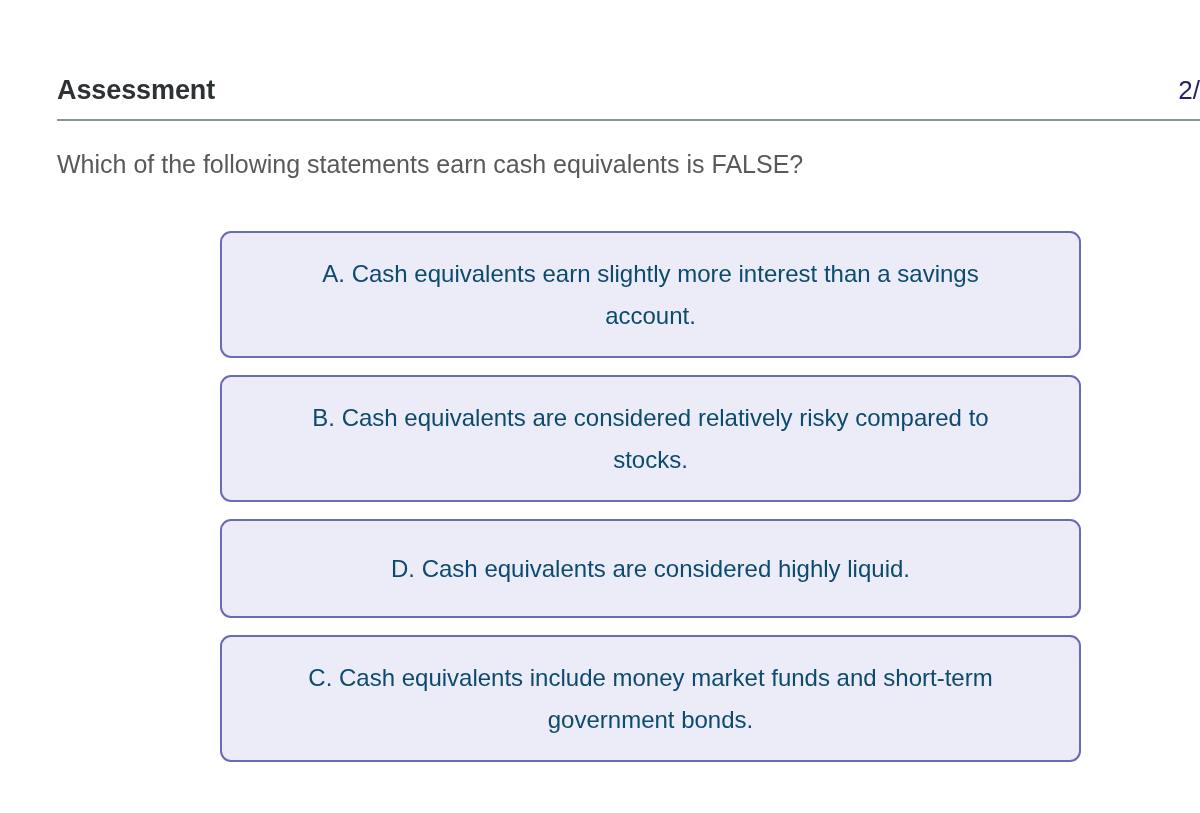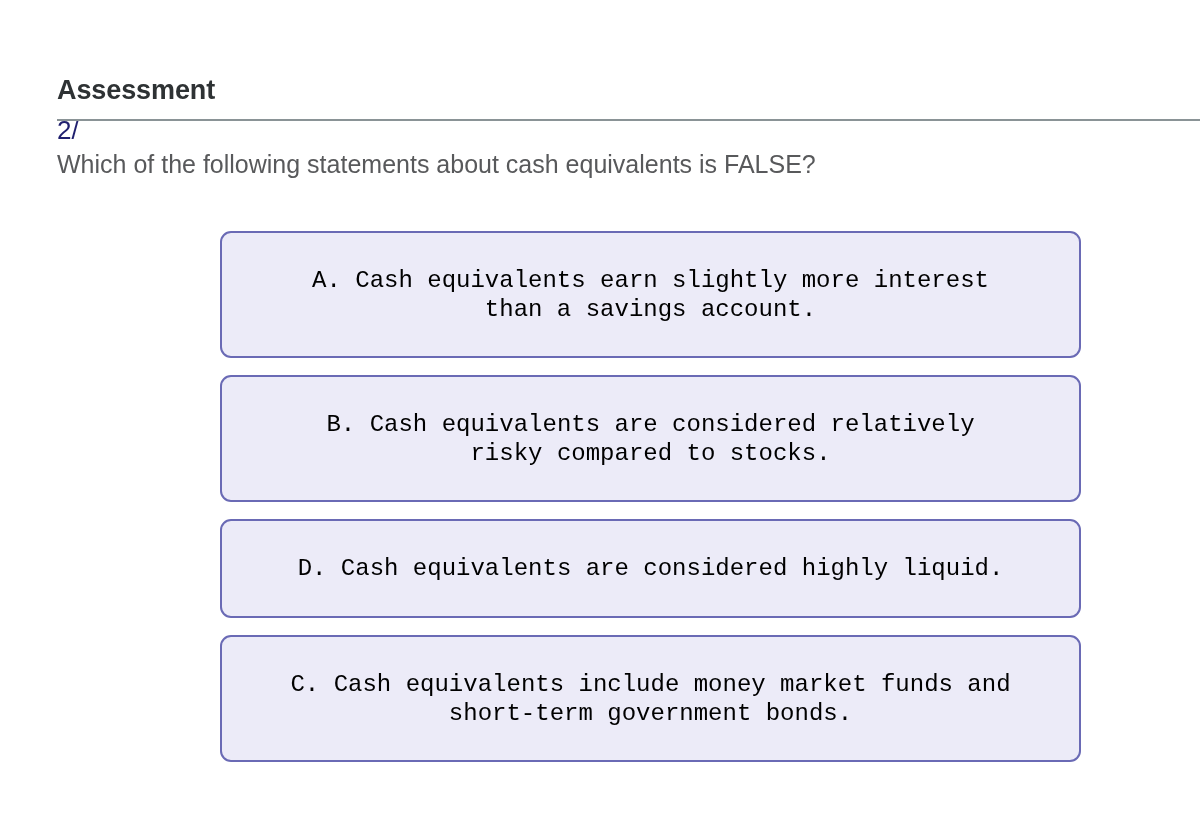--- a/index.html
+++ b/index.html
@@ -27,21 +27,20 @@
     top: 70px;
     width: 1143px;
     height: 52px;
   }
   .header-row {
     display: flex;
     align-items: baseline;
     justify-content: space-between;
     height: 40px;
     width: 1143px;
-    flex-direction: column;
   }
   .header-title {
     font-size: 27px;
     font-weight: bold;
     color: #2e3234;
     letter-spacing: -0.1px;
     line-height: 40px;
     white-space: nowrap;
   }
   .header-counter {
@@ -95,40 +94,39 @@
     cursor: pointer;
   }
   .option.two-line {
     height: 127px;
   }
   .option.one-line {
     height: 99px;
   }
   .option-text {
     font-size: 24px;
-    color: #000000;
-    line-height: 29px;
+    color: #0c4a6e;
+    line-height: 42px;
     max-width: 730px;
-    font-family: Liberation Mono, monospace;
   }
 </style>
 </head>
 <body>
 
 <div class="page">
 
   <div class="header">
     <div class="header-row">
       <div class="header-title">Assessment</div>
       <div class="header-counter">2/</div>
     </div>
     <div class="header-rule"></div>
   </div>
 
-  <div class="question">Which of the following statements about cash equivalents is FALSE?</div>
+  <div class="question">Which of the following statements earn cash equivalents is FALSE?</div>
 
   <div class="options">
 
     <div class="option two-line">
       <span class="option-text">A. Cash equivalents earn slightly more interest than a savings account.</span>
     </div>
 
     <div class="option two-line">
       <span class="option-text">B. Cash equivalents are considered relatively risky compared to stocks.</span>
     </div>

